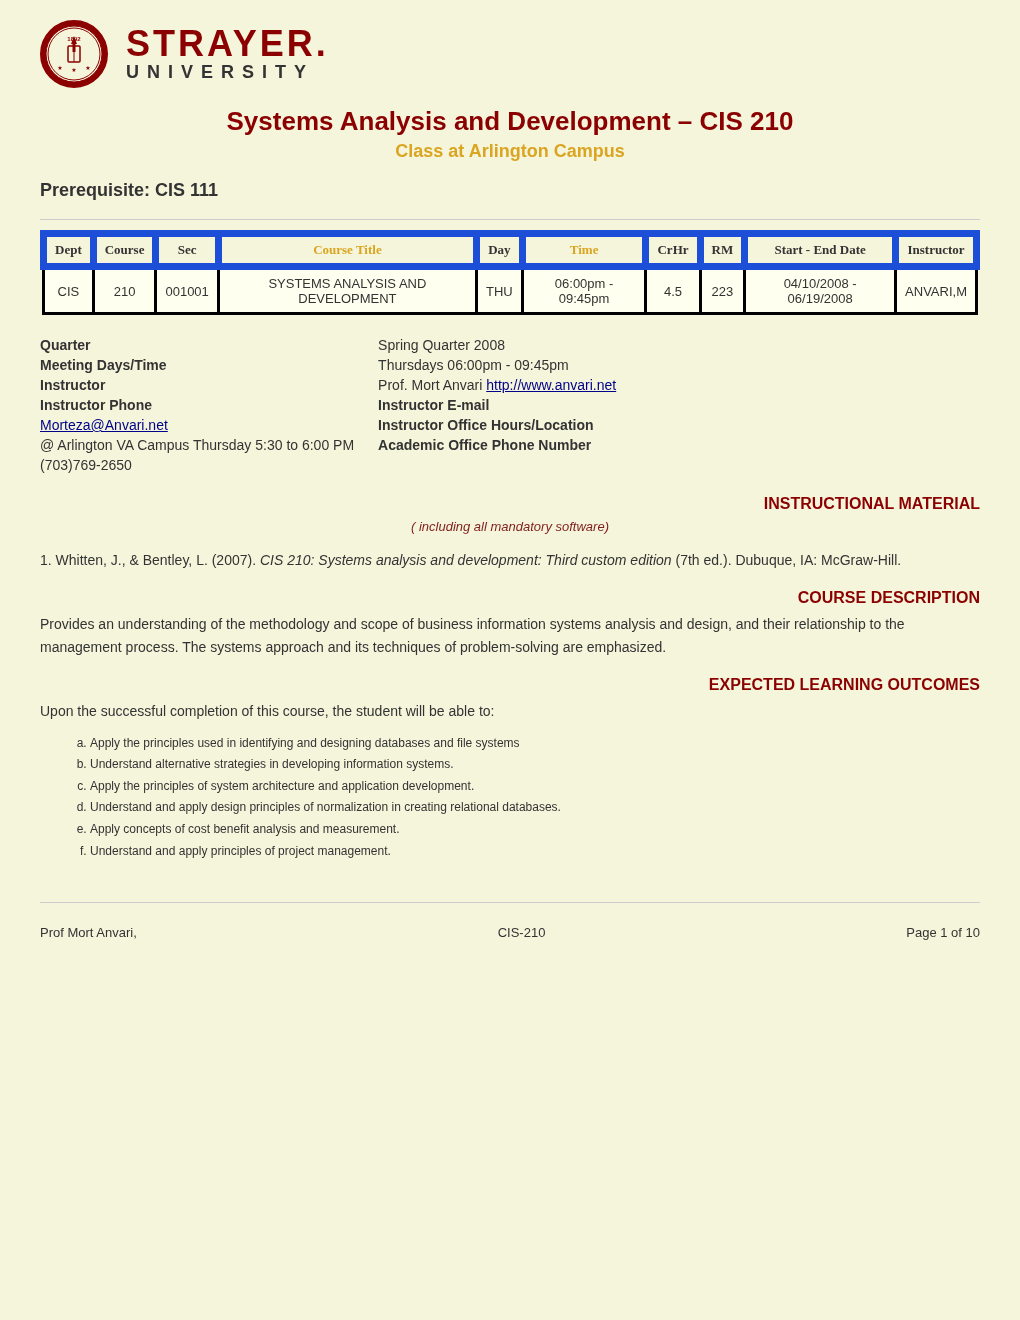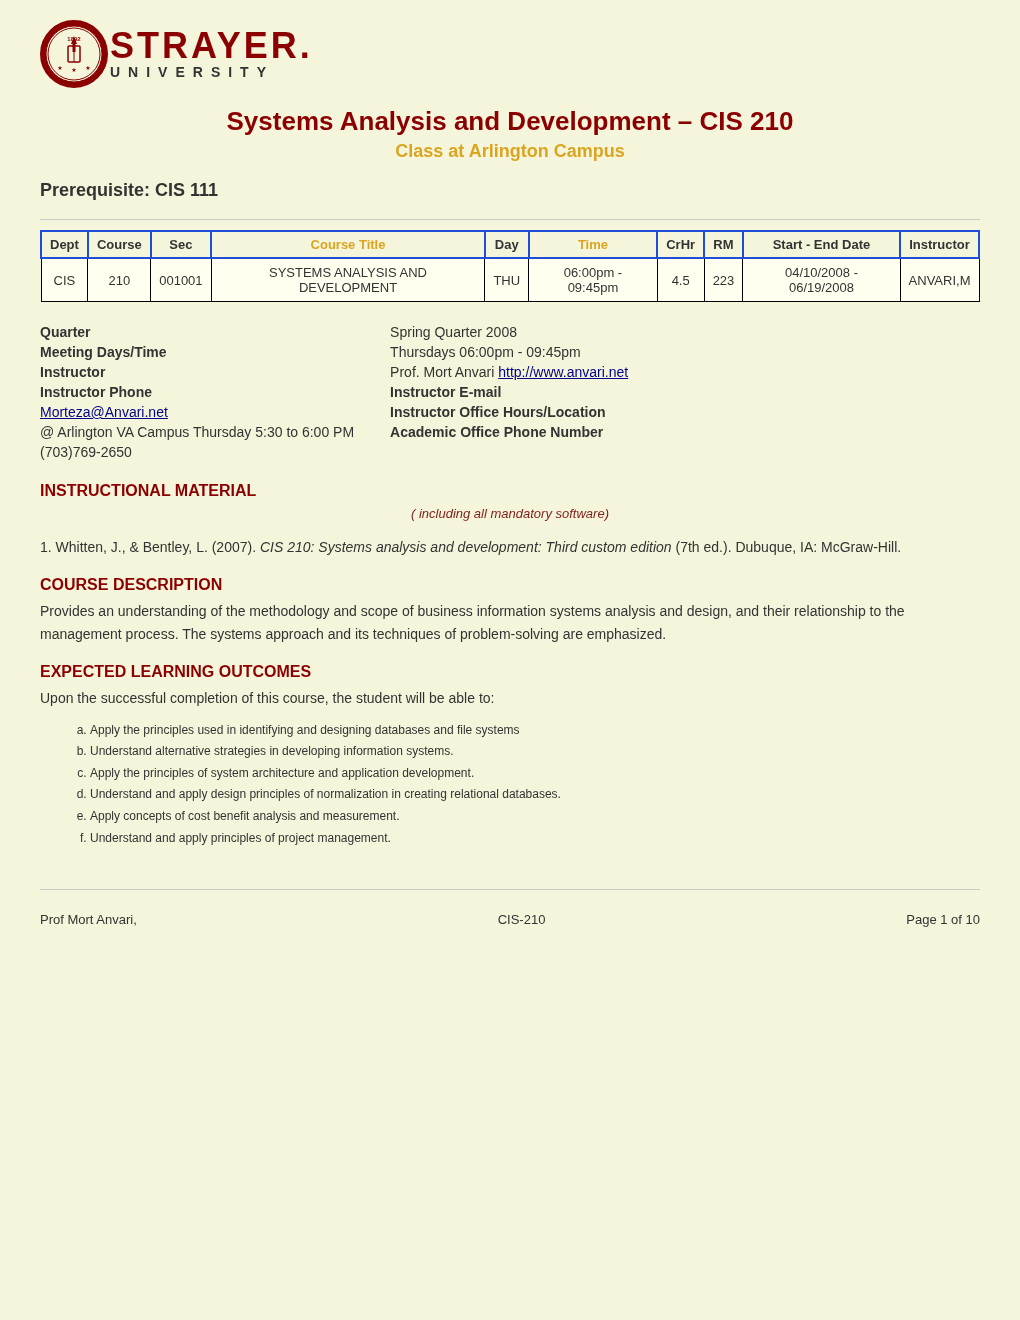--- a/index.html
+++ b/index.html
@@ -15,36 +15,36 @@
 
     
     .header {
       display: flex;
       align-items: center;
       margin-bottom: 18px;
     }
     .logo-container {
       display: flex;
       align-items: center;
-      gap: 2px;
+      gap: 18px;
     }
     .logo-seal {
       width: 68px;
       height: 68px;
     }
     .logo-text-strayer {
       font-size: 36px;
       font-weight: 900;
       color: #8B0000;
       letter-spacing: 3px;
       font-family: Arial, sans-serif;
       line-height: 1;
     }
     .logo-text-university {
-      font-size: 14px;
+      font-size: 18px;
       font-weight: bold;
       color: #333;
       letter-spacing: 8px;
       font-family: Arial, sans-serif;
     }
 
     
     .title-section {
       text-align: center;
       margin-bottom: 18px;
@@ -71,46 +71,47 @@
 
     
     .course-table {
       width: 100%;
       border-collapse: collapse;
       margin-bottom: 22px;
       font-size: 13px;
     }
     .course-table th {
       background: #f5f5dc;
-      border: 2px solid #1d4ed8;
+      border: 7px solid #1d4ed8;
       padding: 5px 8px;
       font-weight: bold;
       color: #333;
       text-align: center;
+      font-family: Liberation Serif, serif;
     }
     .course-table th.course-title-col {
       color: #DAA520;
       font-weight: bold;
     }
     .course-table th.time-col {
       color: #DAA520;
       font-weight: bold;
     }
     .course-table td {
-      border: 1px solid #000000;
+      border: 3px solid #000000;
       padding: 6px 8px;
       text-align: center;
       background: #fffff0;
     }
 
     
     .info-grid {
       display: grid;
       grid-template-columns: auto 1fr;
-      gap: 4px 36px;
+      gap: 4px 24px;
       margin-bottom: 22px;
       font-size: 14px;
     }
     .info-label {
       font-weight: bold;
       color: #333;
       white-space: nowrap;
     }
     .info-value {
       color: #333;
@@ -119,20 +120,21 @@
       color: #00008B;
     }
 
     
     .section-heading {
       font-size: 16px;
       font-weight: bold;
       color: #8B0000;
       margin-bottom: 6px;
       margin-top: 18px;
+      text-align: right;
     }
     .section-subheading {
       font-size: 13px;
       font-style: italic;
       color: #7f1d1d;
       margin-bottom: 15px;
       text-align: center;
     }
     .section-body {
       font-size: 14px;

